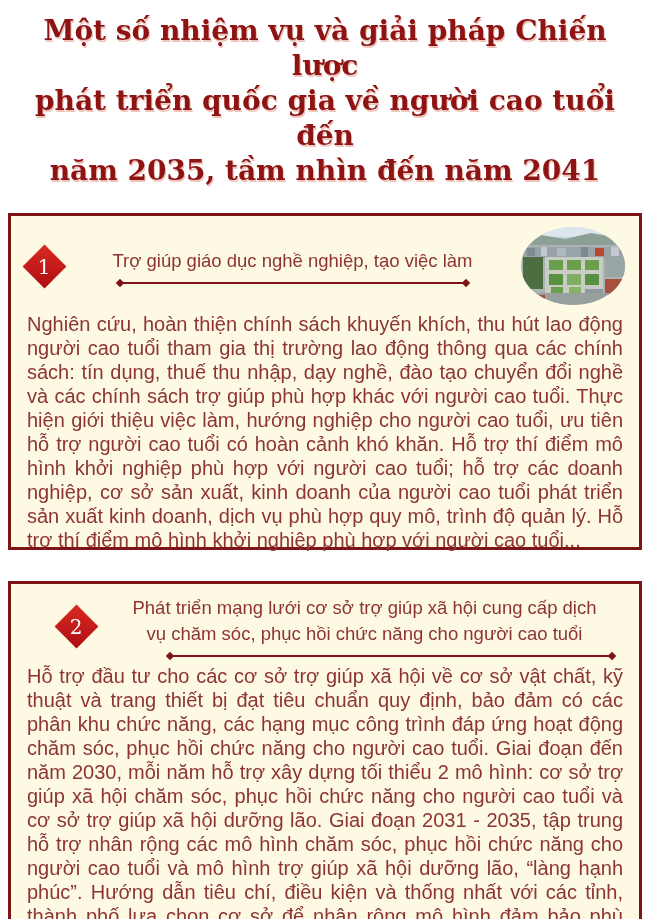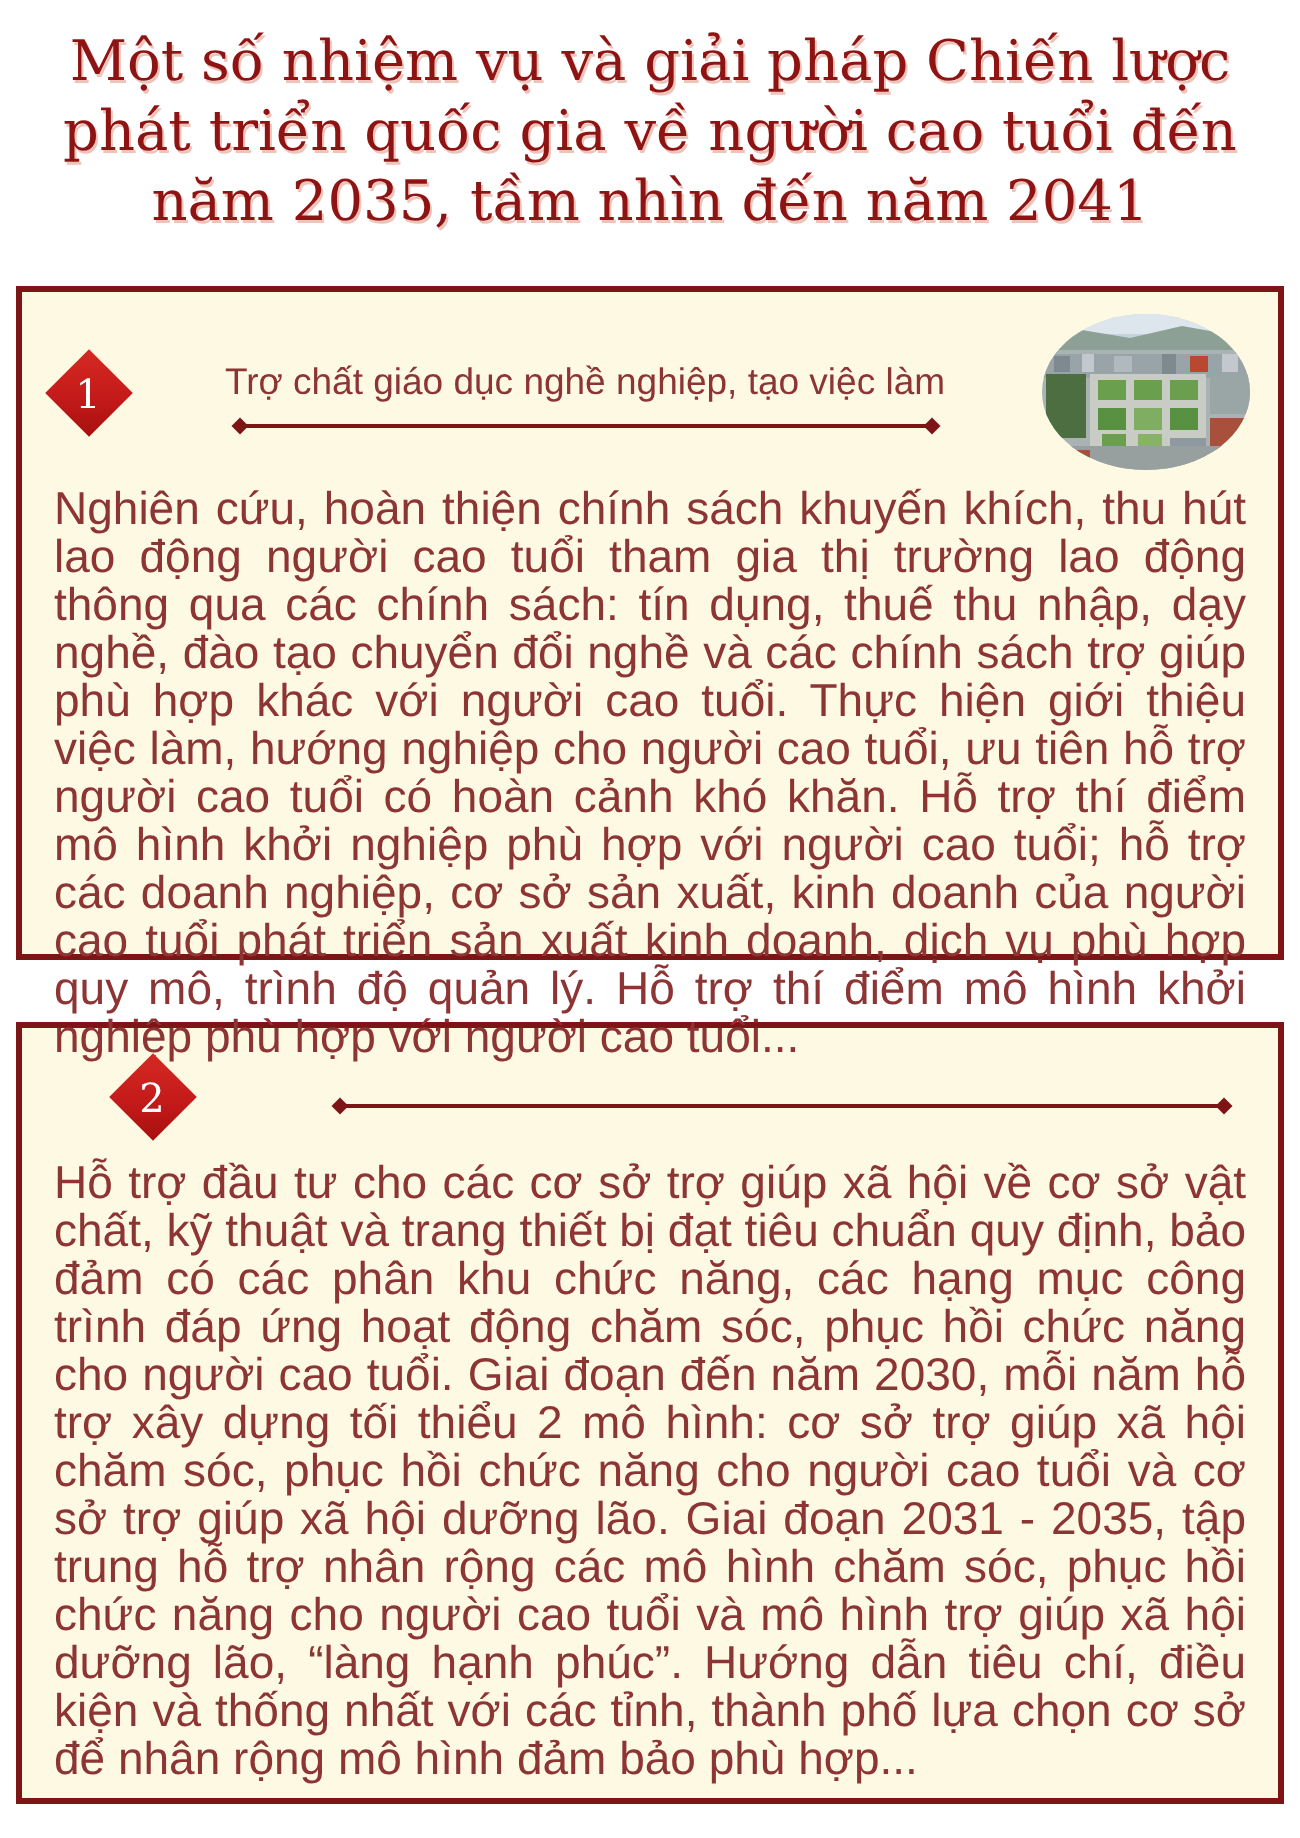--- a/index.html
+++ b/index.html
@@ -4,21 +4,21 @@
 <style>
   * { margin:0; padding:0; box-sizing:border-box; }
   html,body { width:650px; background:#ffffff; }
   body { height:919px; font-family:"Liberation Sans", sans-serif; overflow:hidden; }
 
   .page-title {
     margin:13px auto 16px;
     width:620px;
     text-align:center;
     font-family:"DejaVu Serif","Liberation Serif",serif;
-    font-weight:400;
+    font-weight:700;
     font-size:28px;
     line-height:35px;
     color:#8e1414;
     text-shadow:1px 1.5px 0 #eec4ba;
   }
 
   .card {
     margin:0 8px;
     border:3px solid #7d1416;
     background:#fdf9e3;
@@ -75,21 +75,21 @@
     flex:0 0 auto;
     width:104px; height:78px;
     margin-left:8px;
     border-radius:50%;
     overflow:hidden;
   }
   .photo svg { display:block; width:104px; height:78px; }
 
   .card-body {
     margin:7px 16px 0;
-    font-size:23px;
+    font-size:20px;
     line-height:24px;
     text-align:justify;
     color:#8d3434;
   }
 </style>
 </head>
 <body>
 
 <div>
 
@@ -99,21 +99,21 @@
     <span>năm 2035, tầm nhìn đến năm 2041</span>
   </h1>
 
   <section class="card card1">
     <div class="card-header">
       <div class="diamond">
         <span>1</span>
       </div>
       <div class="heading-col">
         <div class="heading">
-          <div>Trợ chất giáo dục nghề nghiệp, tạo việc làm</div>
+          <div>Trợ giúp giáo dục nghề nghiệp, tạo việc làm</div>
         </div>
         <div class="underline"></div>
       </div>
       <div class="photo">
         <svg viewBox="0 0 104 78" xmlns="http://www.w3.org/2000/svg">
           <rect x="0" y="0" width="104" height="26" fill="#c6d2da"></rect>
           <rect x="0" y="0" width="104" height="10" fill="#dde6ec"></rect>
           <path d="M0 14 L20 8 L44 12 L70 6 L104 12 L104 20 L0 20 Z" fill="#8da095"></path>
           <rect x="0" y="18" width="104" height="60" fill="#aab3b4"></rect>
           <rect x="0" y="20" width="104" height="12" fill="#99a4a8"></rect>
@@ -143,19 +143,23 @@
     </div>
     <p class="card-body">Nghiên cứu, hoàn thiện chính sách khuyến khích, thu hút lao động người cao tuổi tham gia thị trường lao động thông qua các chính sách: tín dụng, thuế thu nhập, dạy nghề, đào tạo chuyển đổi nghề và các chính sách trợ giúp phù hợp khác với người cao tuổi. Thực hiện giới thiệu việc làm, hướng nghiệp cho người cao tuổi, ưu tiên hỗ trợ người cao tuổi có hoàn cảnh khó khăn. Hỗ trợ thí điểm mô hình khởi nghiệp phù hợp với người cao tuổi; hỗ trợ các doanh nghiệp, cơ sở sản xuất, kinh doanh của người cao tuổi phát triển sản xuất kinh doanh, dịch vụ phù hợp quy mô, trình độ quản lý. Hỗ trợ thí điểm mô hình khởi nghiệp phù hợp với người cao tuổi...</p>
   </section>
 
   <section class="card card2">
     <div class="card-header">
       <div class="diamond">
         <span>2</span>
       </div>
       <div class="heading-col">
+        <div class="heading">
+          <div>Phát triển mạng lưới cơ sở trợ giúp xã hội cung cấp dịch</div>
+          <div>vụ chăm sóc, phục hồi chức năng cho người cao tuổi</div>
+        </div>
         <div class="underline"></div>
       </div>
     </div>
     <p class="card-body">Hỗ trợ đầu tư cho các cơ sở trợ giúp xã hội về cơ sở vật chất, kỹ thuật và trang thiết bị đạt tiêu chuẩn quy định, bảo đảm có các phân khu chức năng, các hạng mục công trình đáp ứng hoạt động chăm sóc, phục hồi chức năng cho người cao tuổi. Giai đoạn đến năm 2030, mỗi năm hỗ trợ xây dựng tối thiểu 2 mô hình: cơ sở trợ giúp xã hội chăm sóc, phục hồi chức năng cho người cao tuổi và cơ sở trợ giúp xã hội dưỡng lão. Giai đoạn 2031 - 2035, tập trung hỗ trợ nhân rộng các mô hình chăm sóc, phục hồi chức năng cho người cao tuổi và mô hình trợ giúp xã hội dưỡng lão, “làng hạnh phúc”. Hướng dẫn tiêu chí, điều kiện và thống nhất với các tỉnh, thành phố lựa chọn cơ sở để nhân rộng mô hình đảm bảo phù hợp...</p>
   </section>
 
 </div>
 
 </body></html>

